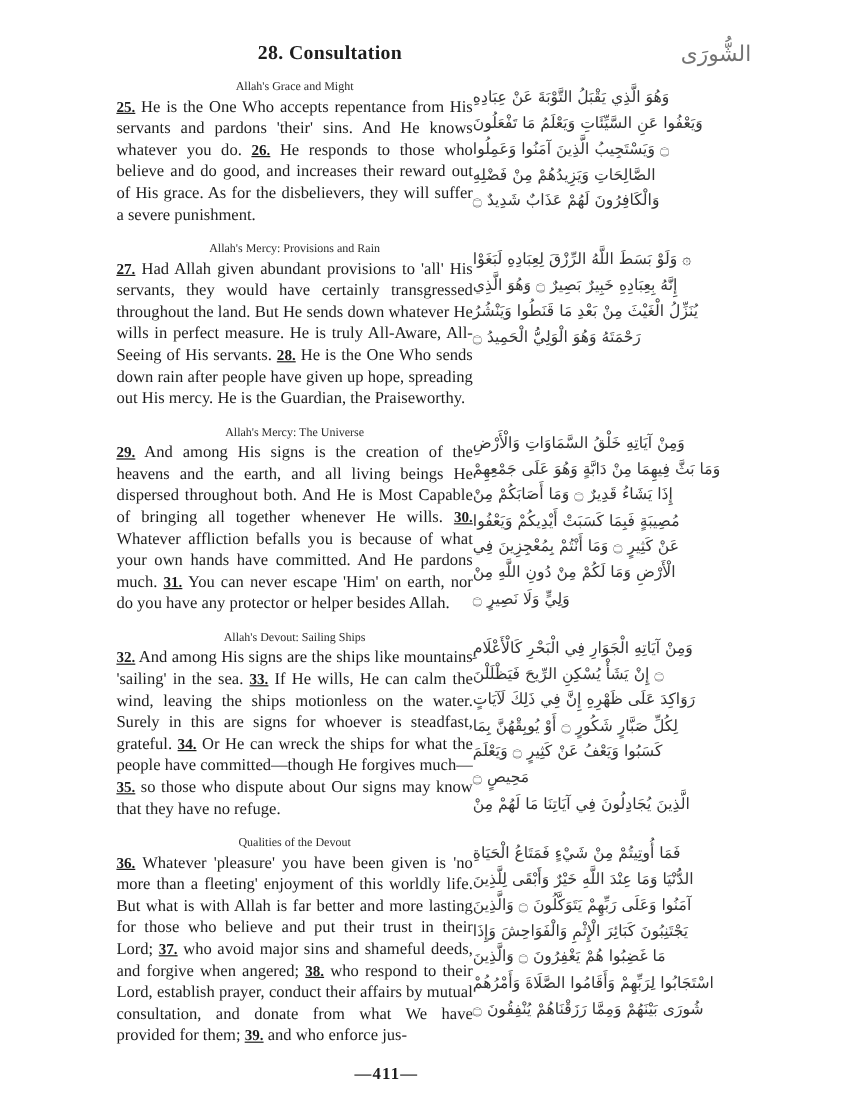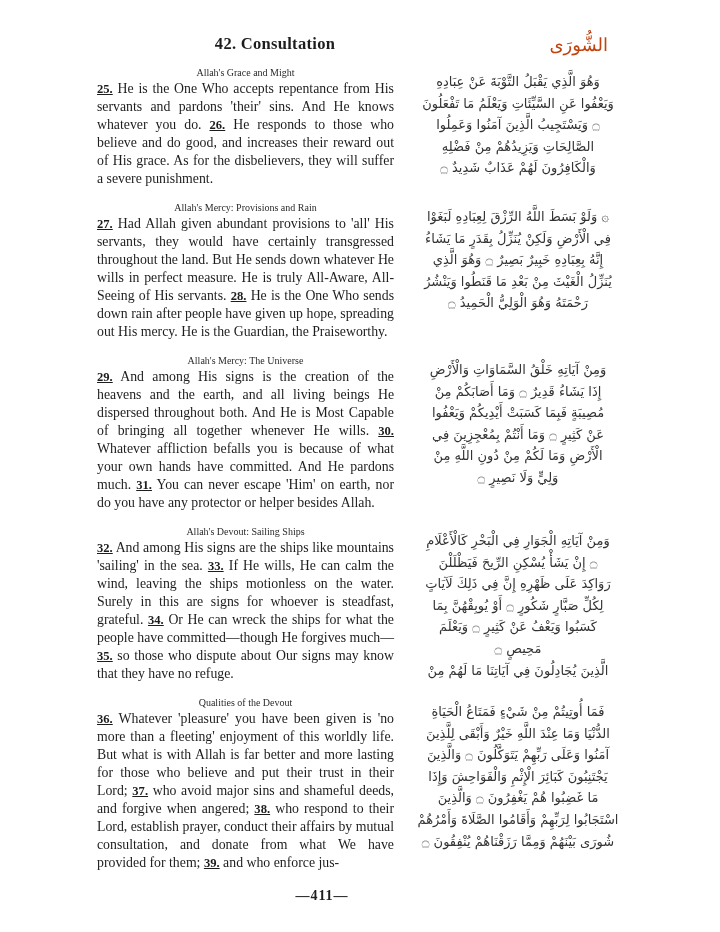--- a/index.html
+++ b/index.html
@@ -27,23 +27,23 @@
     font-weight:bold;
     font-size:16.5px;
     letter-spacing:.3px;
     margin-left:30px;
     white-space:nowrap;
   }
   .title-ar{
     direction:rtl;
     font-family:Liberation Sans, sans-serif;
     font-size:18px;
-    margin-right:34px;
+    margin-right:16px;
     margin-top:0px;
-    color:#c2410c;
+    color:#737373;
   }
   .section{
     display:flex;
     align-items:flex-start;
     margin-bottom:12px;
   }
   .col-en{
     flex:0 0 297px;
     width:297px;
   }
@@ -60,21 +60,21 @@
     line-height:18px;
   }
   .vnum{
     font-weight:bold;
     font-size:12.6px;
     text-decoration:underline;
   }
   .col-ar{
     flex:1;
     direction:rtl;
-    text-align:center;
+    text-align:left;
     font-family:"DejaVu Sans",sans-serif;
     font-size:13px;
     line-height:21.6px;
     color:#333333;
     padding-top:6px;
   }
   .ar-line{
     white-space:nowrap;
   }
   .pagenum{
@@ -86,21 +86,21 @@
     letter-spacing:1px;
     white-space:nowrap;
   }
 </style>
 </head>
 <body>
 
 <div class="page">
   <div class="content">
     <div class="header">
-      <div class="title-en">42. Consultation</div>
+      <div class="title-en">28. Consultation</div>
       <div class="title-ar">الشُّورَى</div>
     </div>
     <div id="sections">
         <div class="section">
           <div class="col-en">
             <div class="heading">Allah's Grace and Might</div>
             <p class="para"><b class="vnum">25.</b> He is the One Who accepts repentance from His servants and pardons 'their' sins. And He knows whatever you do. <b class="vnum">26.</b> He responds to those who believe and do good, and increases their reward out of His grace. As for the disbelievers, they will suffer a severe punishment.</p>
           </div>
           <div class="col-ar">
             <div class="ar-line">وَهُوَ الَّذِي يَقْبَلُ التَّوْبَةَ عَنْ عِبَادِهِ</div>
@@ -110,33 +110,33 @@
             <div class="ar-line">وَالْكَافِرُونَ لَهُمْ عَذَابٌ شَدِيدٌ ۝</div>
           </div>
         </div>
         <div class="section">
           <div class="col-en">
             <div class="heading">Allah's Mercy:  Provisions and Rain</div>
             <p class="para"><b class="vnum">27.</b> Had Allah given abundant provisions to 'all' His servants, they would have certainly transgressed throughout the land. But He sends down whatever He wills in perfect measure. He is truly All-Aware, All-Seeing of His servants. <b class="vnum">28.</b> He is the One Who sends down rain after people have given up hope, spreading out His mercy. He is the Guardian, the Praiseworthy.</p>
           </div>
           <div class="col-ar">
             <div class="ar-line">۞ وَلَوْ بَسَطَ اللَّهُ الرِّزْقَ لِعِبَادِهِ لَبَغَوْا</div>
-            <div class="ar-line">فِي الْأَرْضِ وَلَكِنْ يُنَزِّلُ بِقَدَرٍ مَا يَشَاءُ</div>
             <div class="ar-line">إِنَّهُ بِعِبَادِهِ خَبِيرٌ بَصِيرٌ ۝ وَهُوَ الَّذِي</div>
             <div class="ar-line">يُنَزِّلُ الْغَيْثَ مِنْ بَعْدِ مَا قَنَطُوا وَيَنْشُرُ</div>
             <div class="ar-line">رَحْمَتَهُ وَهُوَ الْوَلِيُّ الْحَمِيدُ ۝</div>
           </div>
         </div>
         <div class="section">
           <div class="col-en">
             <div class="heading">Allah's Mercy:  The Universe</div>
             <p class="para"><b class="vnum">29.</b> And among His signs is the creation of the heavens and the earth, and all living beings He dispersed throughout both. And He is Most Capable of bringing all together whenever He wills. <b class="vnum">30.</b> Whatever affliction befalls you is because of what your own hands have committed. And He pardons much. <b class="vnum">31.</b> You can never escape 'Him' on earth, nor do you have any protector or helper besides Allah.</p>
           </div>
           <div class="col-ar">
             <div class="ar-line">وَمِنْ آيَاتِهِ خَلْقُ السَّمَاوَاتِ وَالْأَرْضِ</div>
+            <div class="ar-line">وَمَا بَثَّ فِيهِمَا مِنْ دَابَّةٍ وَهُوَ عَلَى جَمْعِهِمْ</div>
             <div class="ar-line">إِذَا يَشَاءُ قَدِيرٌ ۝ وَمَا أَصَابَكُمْ مِنْ</div>
             <div class="ar-line">مُصِيبَةٍ فَبِمَا كَسَبَتْ أَيْدِيكُمْ وَيَعْفُوا</div>
             <div class="ar-line">عَنْ كَثِيرٍ ۝ وَمَا أَنْتُمْ بِمُعْجِزِينَ فِي</div>
             <div class="ar-line">الْأَرْضِ وَمَا لَكُمْ مِنْ دُونِ اللَّهِ مِنْ</div>
             <div class="ar-line">وَلِيٍّ وَلَا نَصِيرٍ ۝</div>
           </div>
         </div>
         <div class="section">
           <div class="col-en">
             <div class="heading">Allah's Devout:  Sailing Ships</div>

